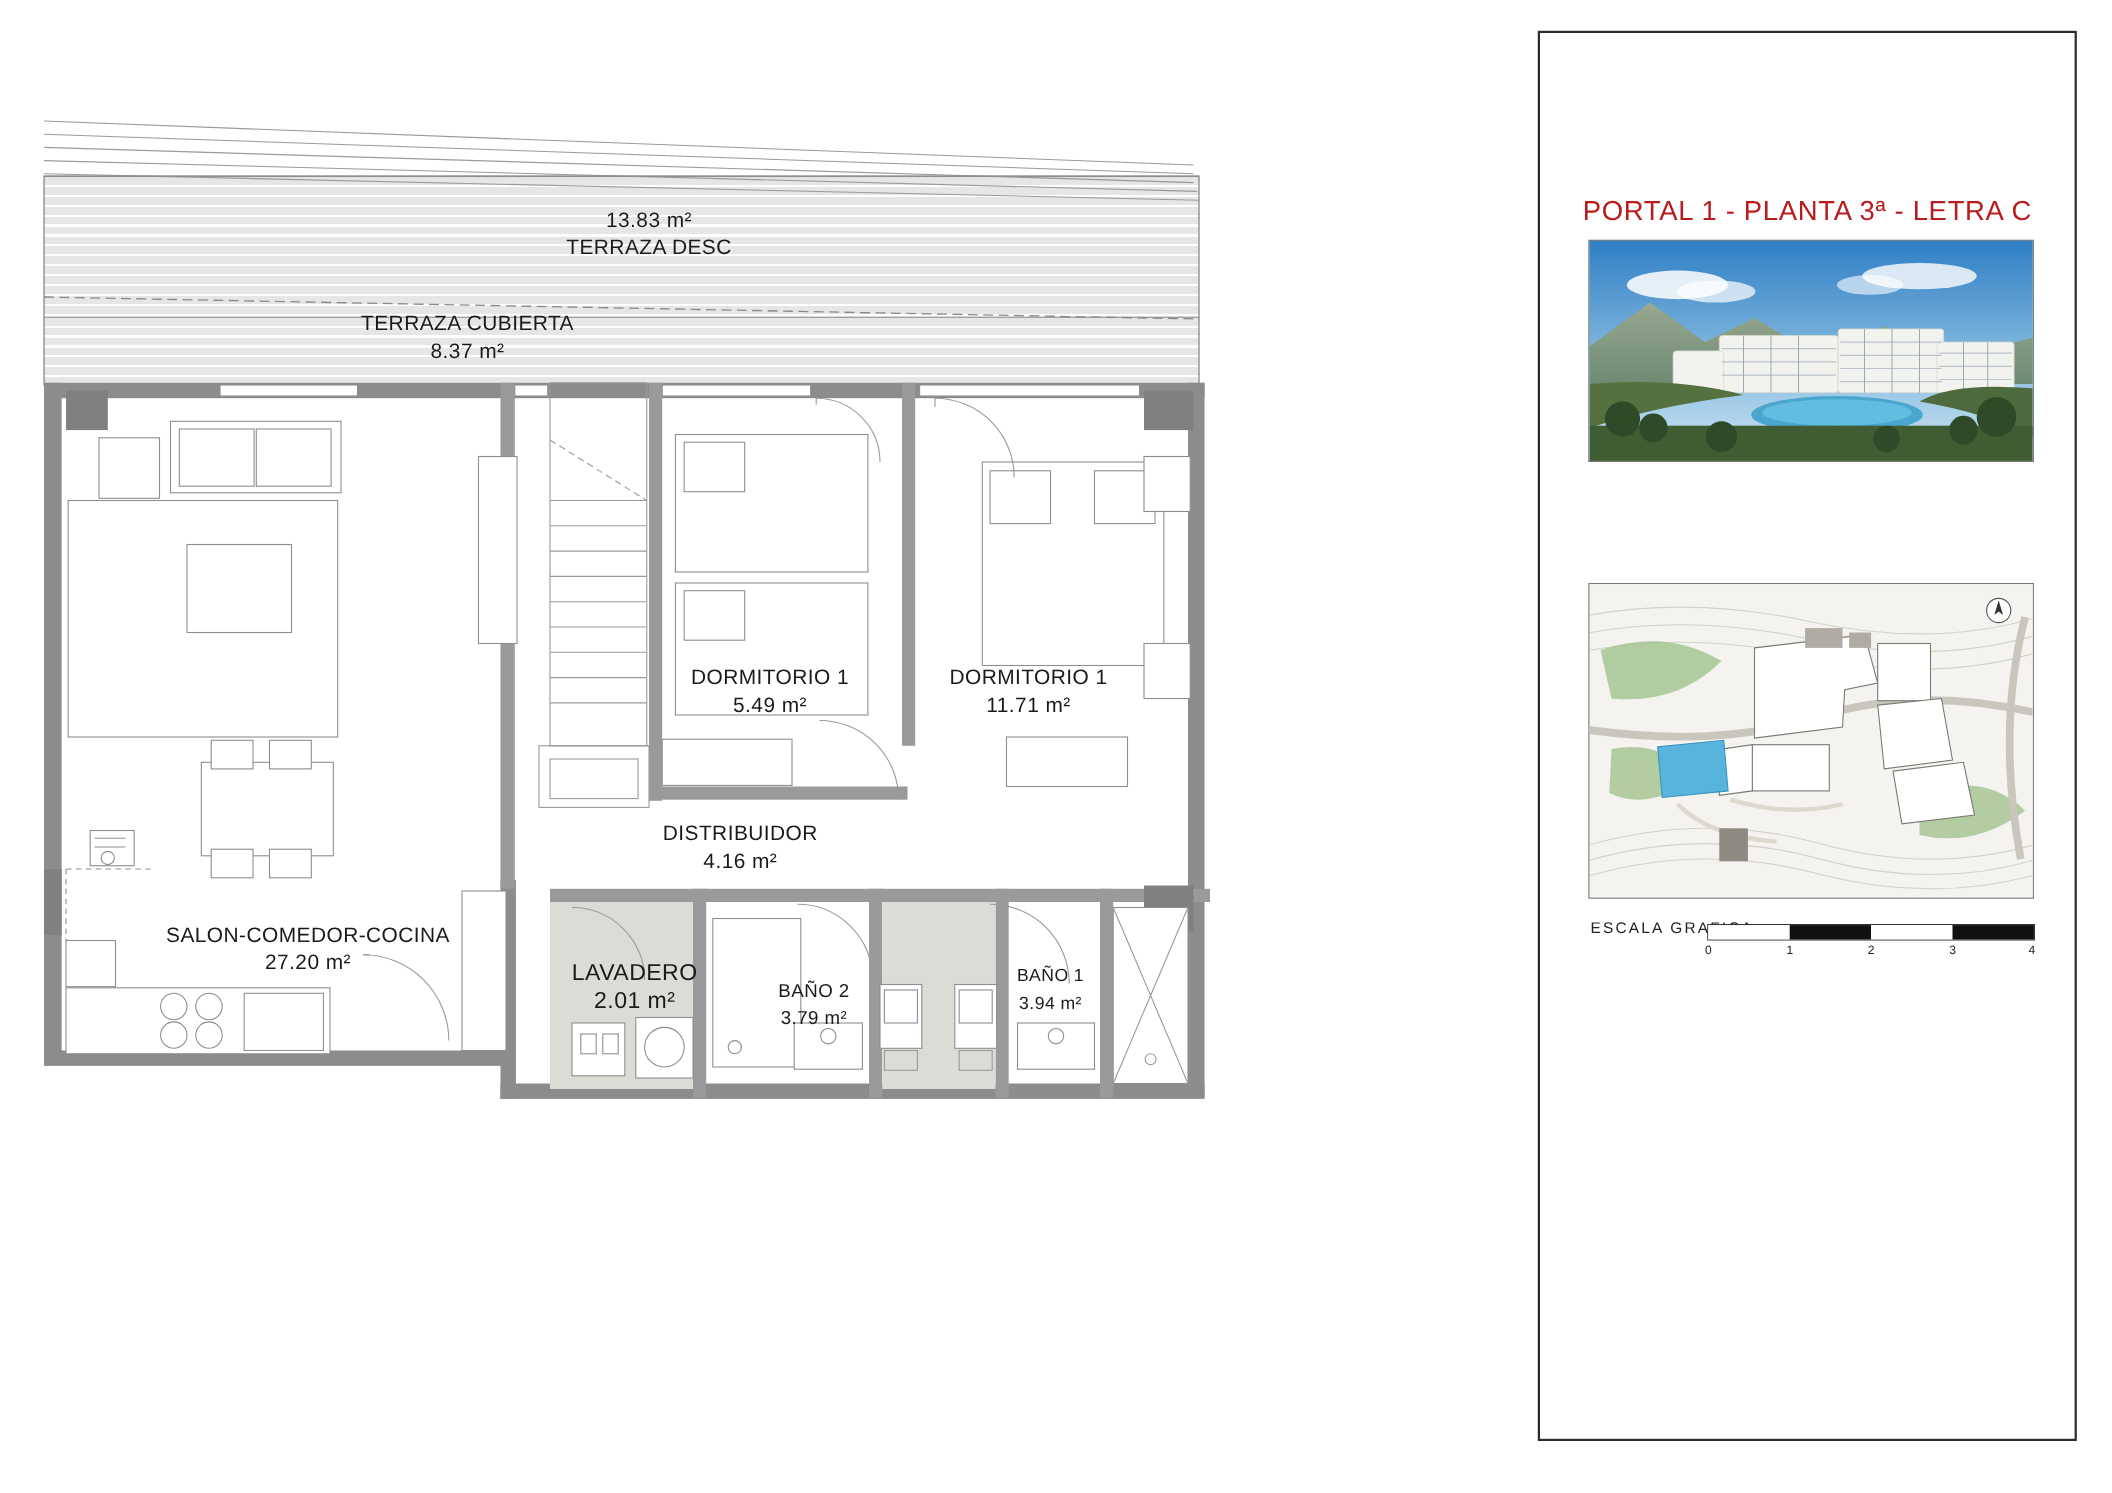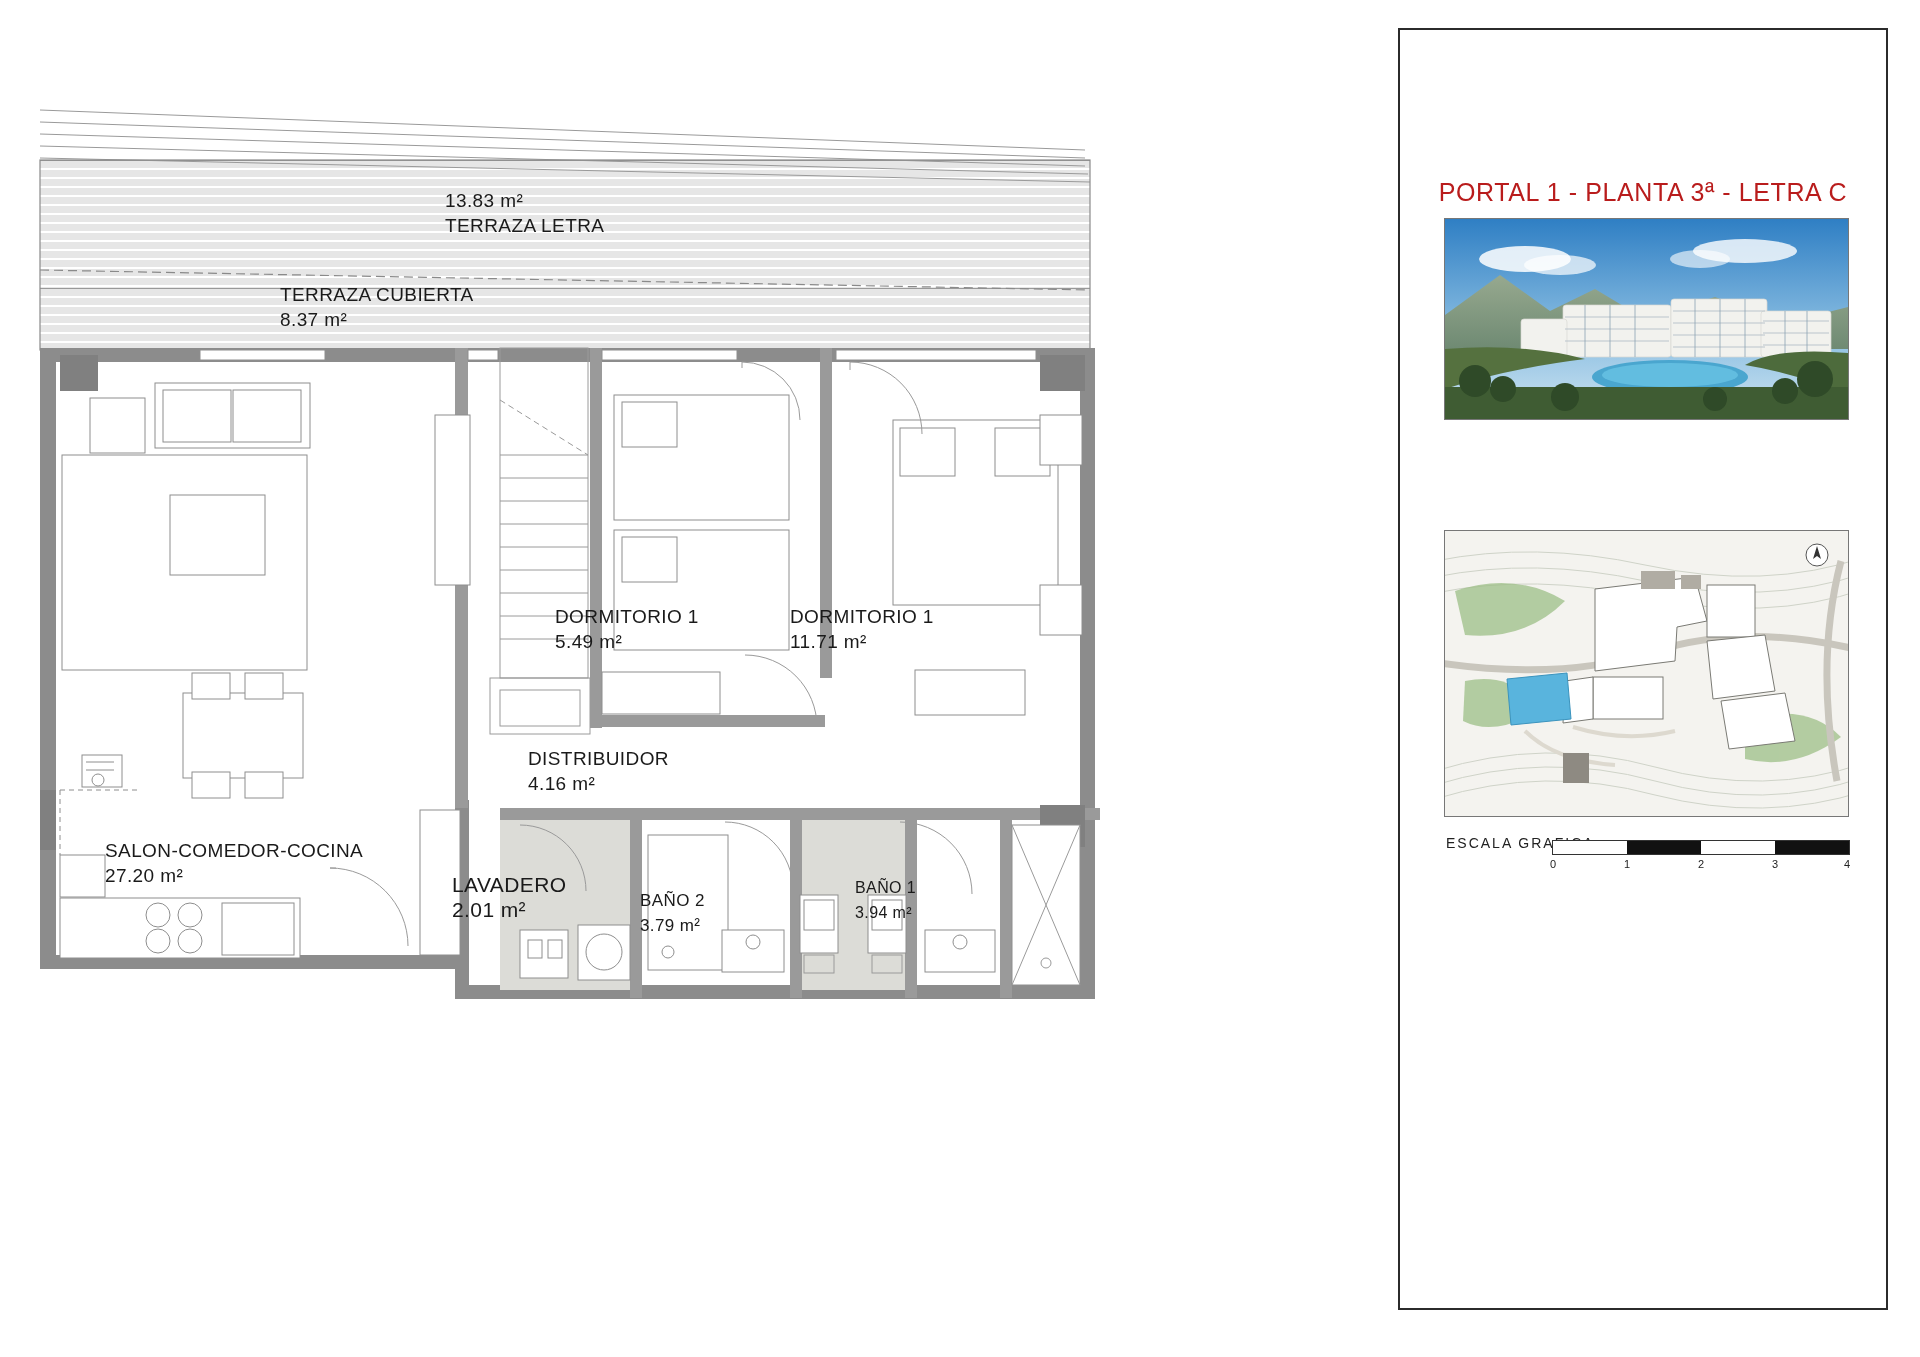--- a/index.html
+++ b/index.html
@@ -25,21 +25,21 @@
   
   #plan {
     position: absolute;
     left: 0; top: 0;
     width: 1390px;
     height: 1357px;
   }
 
   .label {
     position: absolute;
-    text-align: left;
+    text-align: center;
     color: #1a1a1a;
     font-size: 19px;
     letter-spacing: 0.4px;
     white-space: nowrap;
     line-height: 25px;
   }
   .label .ln2 { display: block; }
 
   
   .terrace-hatch {
@@ -342,21 +342,21 @@
       <g fill="#ffffff" stroke="#8e8e8e" stroke-width="1">
         <rect x="200" y="350" width="125" height="10"></rect>
         <rect x="468" y="350" width="30" height="10"></rect>
         <rect x="602" y="350" width="135" height="10"></rect>
         <rect x="836" y="350" width="200" height="10"></rect>
       </g>
     </svg>
 
     <div class="label" style="left:445px; top:188px; width:290px;">
       <span>13.83 m²</span>
-      <span class="ln2">TERRAZA LETRA</span>
+      <span class="ln2">TERRAZA DESC</span>
     </div>
 
     <div class="label" style="left:280px; top:282px; width:290px;">
       <span>TERRAZA CUBIERTA</span>
       <span class="ln2">8.37 m²</span>
     </div>
 
     <div class="label" style="left:555px; top:604px; width:290px;">
       <span>DORMITORIO 1</span>
       <span class="ln2">5.49 m²</span>

